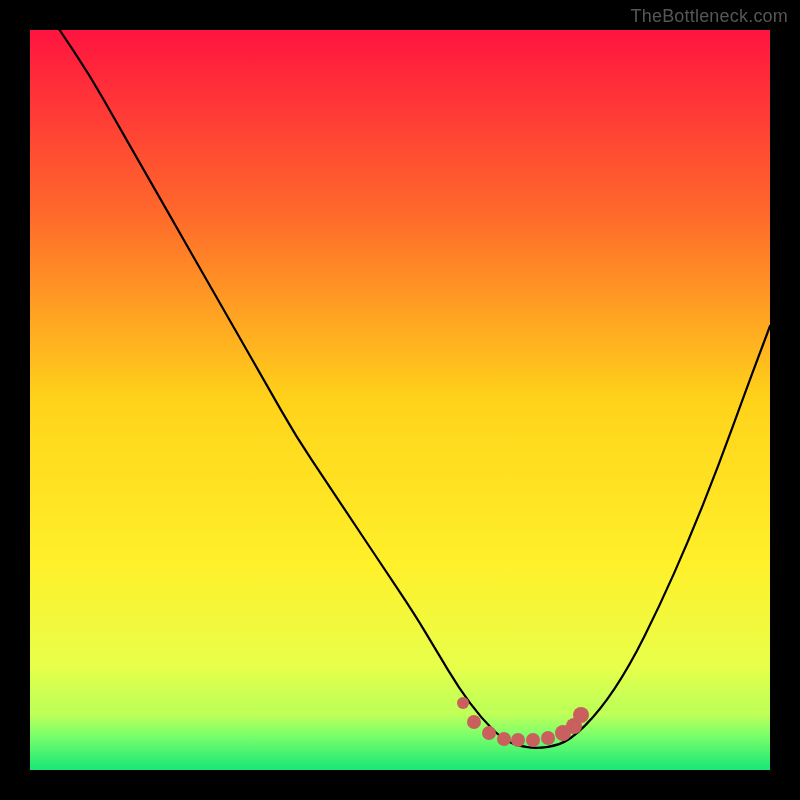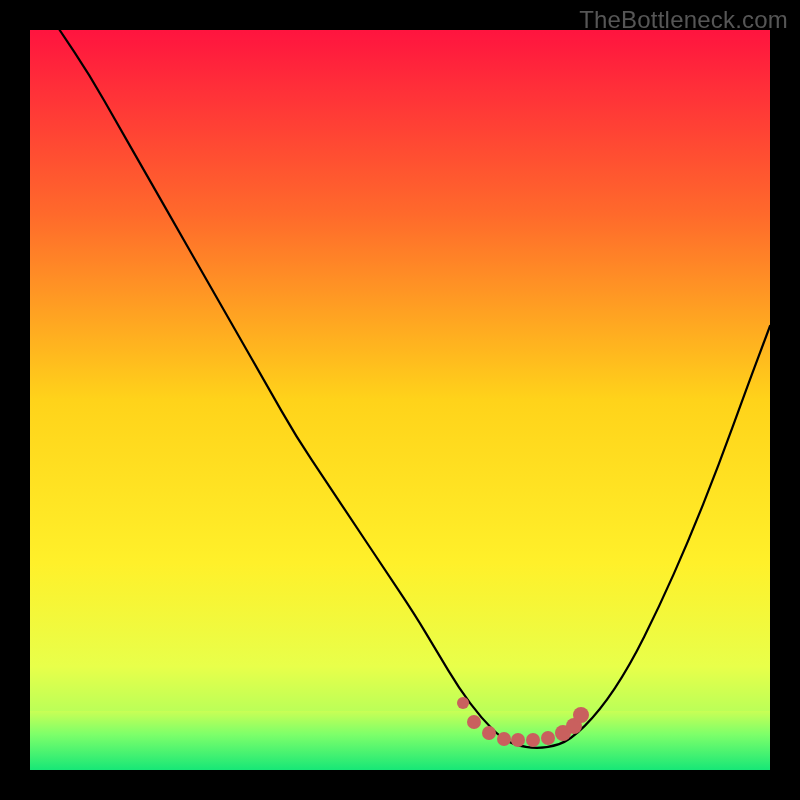--- a/index.html
+++ b/index.html
@@ -3,21 +3,21 @@
 <meta charset="utf-8">
 <style>
   * { margin: 0; padding: 0; box-sizing: border-box; }
   html, body { width: 800px; height: 800px; overflow: hidden; background: #000; }
   .stage { position: relative; width: 800px; height: 800px; }
   .watermark {
     position: absolute;
     top: 6px;
     right: 12px;
     font-family: Arial, Helvetica, sans-serif;
-    font-size: 24px;
+    font-size: 18px;
     color: #565656;
     letter-spacing: 0.2px;
     z-index: 10;
   }
   .plot-area {
     position: absolute;
     left: 30px;
     top: 30px;
     width: 740px;
     height: 740px;

